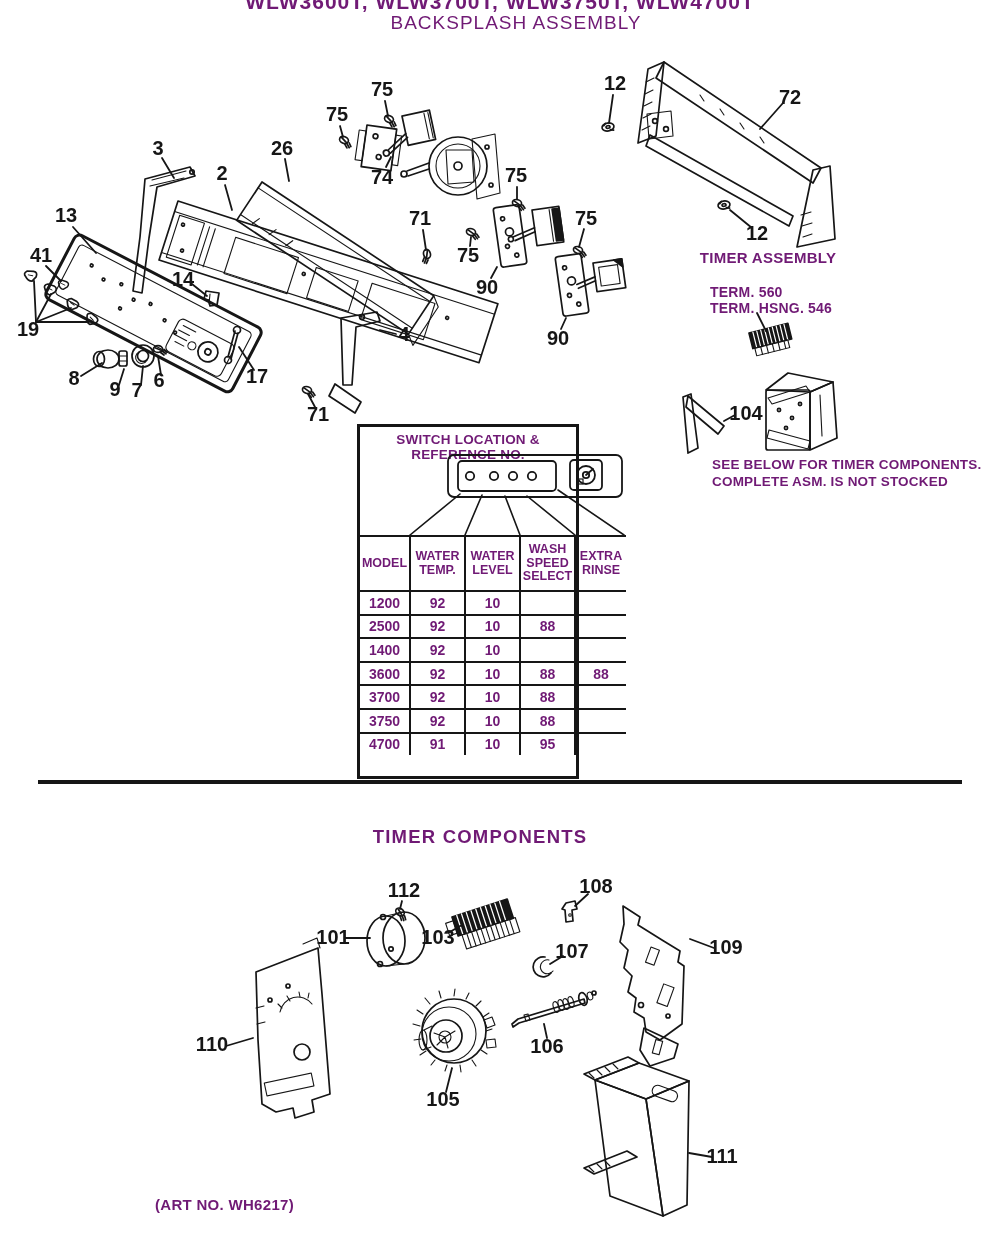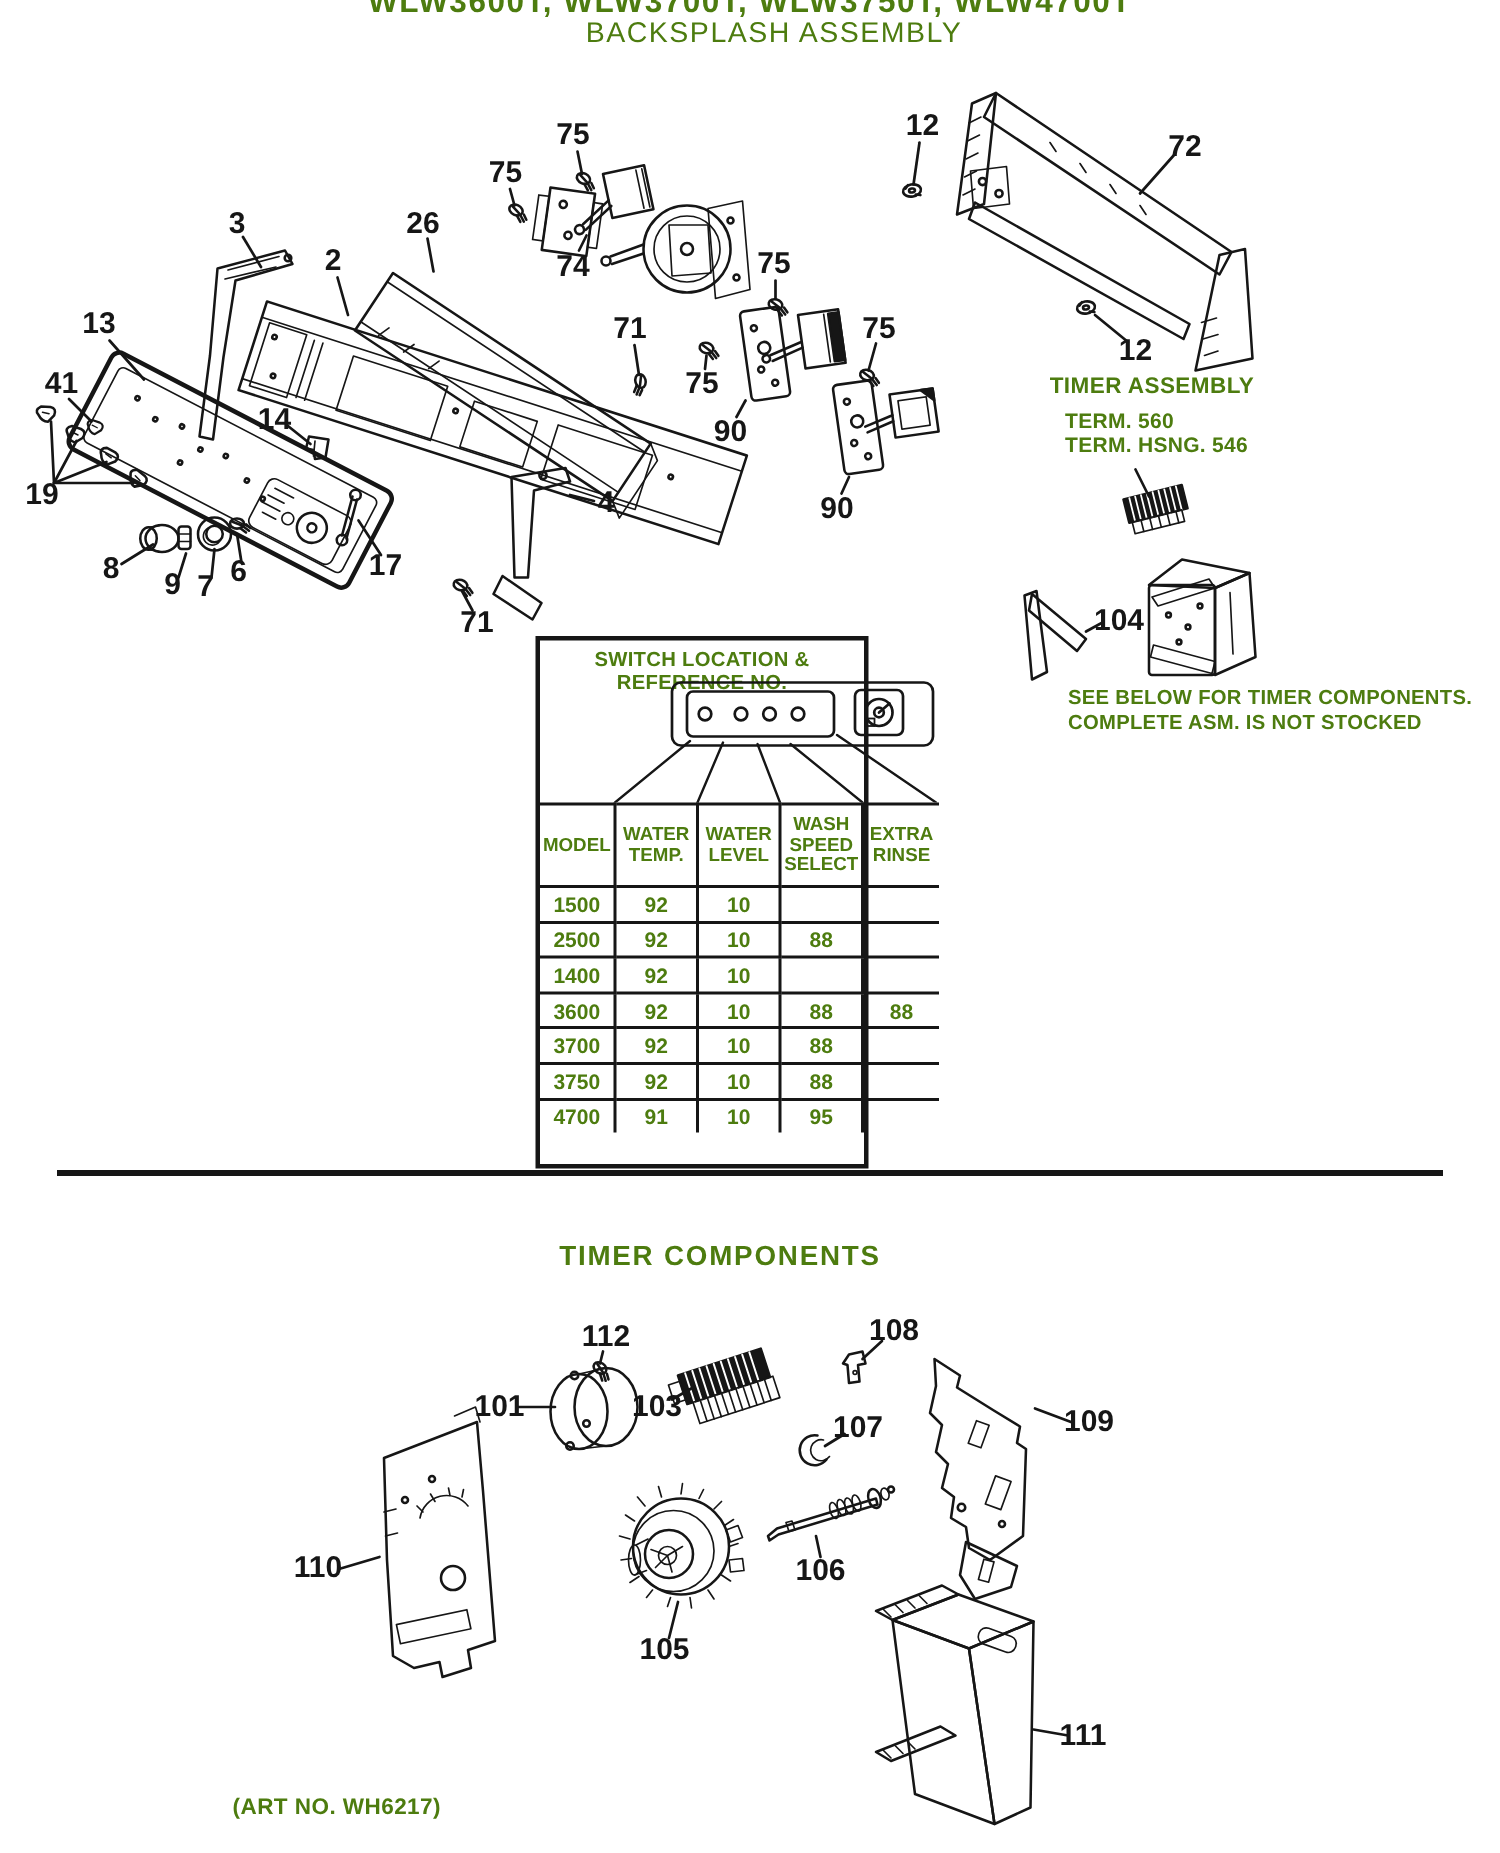--- a/index.html
+++ b/index.html
@@ -1,25 +1,25 @@
 <!DOCTYPE html>
 <html><head>
 <meta charset="utf-8">
 <style>
   html,body{margin:0;padding:0;background:#fff;}
   #page{position:relative;width:1000px;height:1235px;background:#fff;overflow:hidden;
-        font-family:"Liberation Sans",sans-serif;color:#4d7c0f;}
+        font-family:"Liberation Sans",sans-serif;color:#701a75;}
   .abs{position:absolute;}
   #models-line{top:-10px;left:0;width:1000px;text-align:center;font-weight:700;
                font-size:21px;letter-spacing:1px;white-space:nowrap;}
   #subtitle{top:12px;left:0;width:1000px;text-align:center;font-weight:400;
             font-size:19px;letter-spacing:1px;margin-left:16px;}
   #timer-assembly-title{top:249px;left:688px;width:160px;text-align:center;
             font-weight:700;font-size:15px;letter-spacing:.3px;}
-  #term-lines{top:272px;left:710px;font-weight:700;font-size:14px;line-height:16px;
+  #term-lines{top:284px;left:710px;font-weight:700;font-size:14px;line-height:16px;
             white-space:pre-line;letter-spacing:.2px;}
   #see-below{top:456px;left:712px;font-weight:700;font-size:13.5px;line-height:17px;
             white-space:pre-line;letter-spacing:.2px;}
   #timer-components-title{top:826px;left:230px;width:500px;text-align:center;
             font-weight:700;font-size:18.5px;letter-spacing:1.2px;}
   #art-no{top:1196px;left:155px;font-weight:700;font-size:15px;letter-spacing:.3px;text-align:center;}
   #divider{top:780px;left:38px;width:924px;height:4px;background:#161616;}
 
   
   #switch-table-wrap{top:424px;left:357px;width:222px;height:355px;border:3px solid #161616;
@@ -450,21 +450,21 @@
 LEVEL</th>
             <th>WASH
 SPEED
 SELECT</th>
             <th>EXTRA
 RINSE</th>
           </tr>
         </thead>
       <tbody id="switch-body">
           <tr>
-            <td>1500</td>
+            <td>1200</td>
             <td>92</td>
             <td>10</td>
             <td></td>
             <td></td>
           </tr>
           <tr>
             <td>2500</td>
             <td>92</td>
             <td>10</td>
             <td>88</td>

